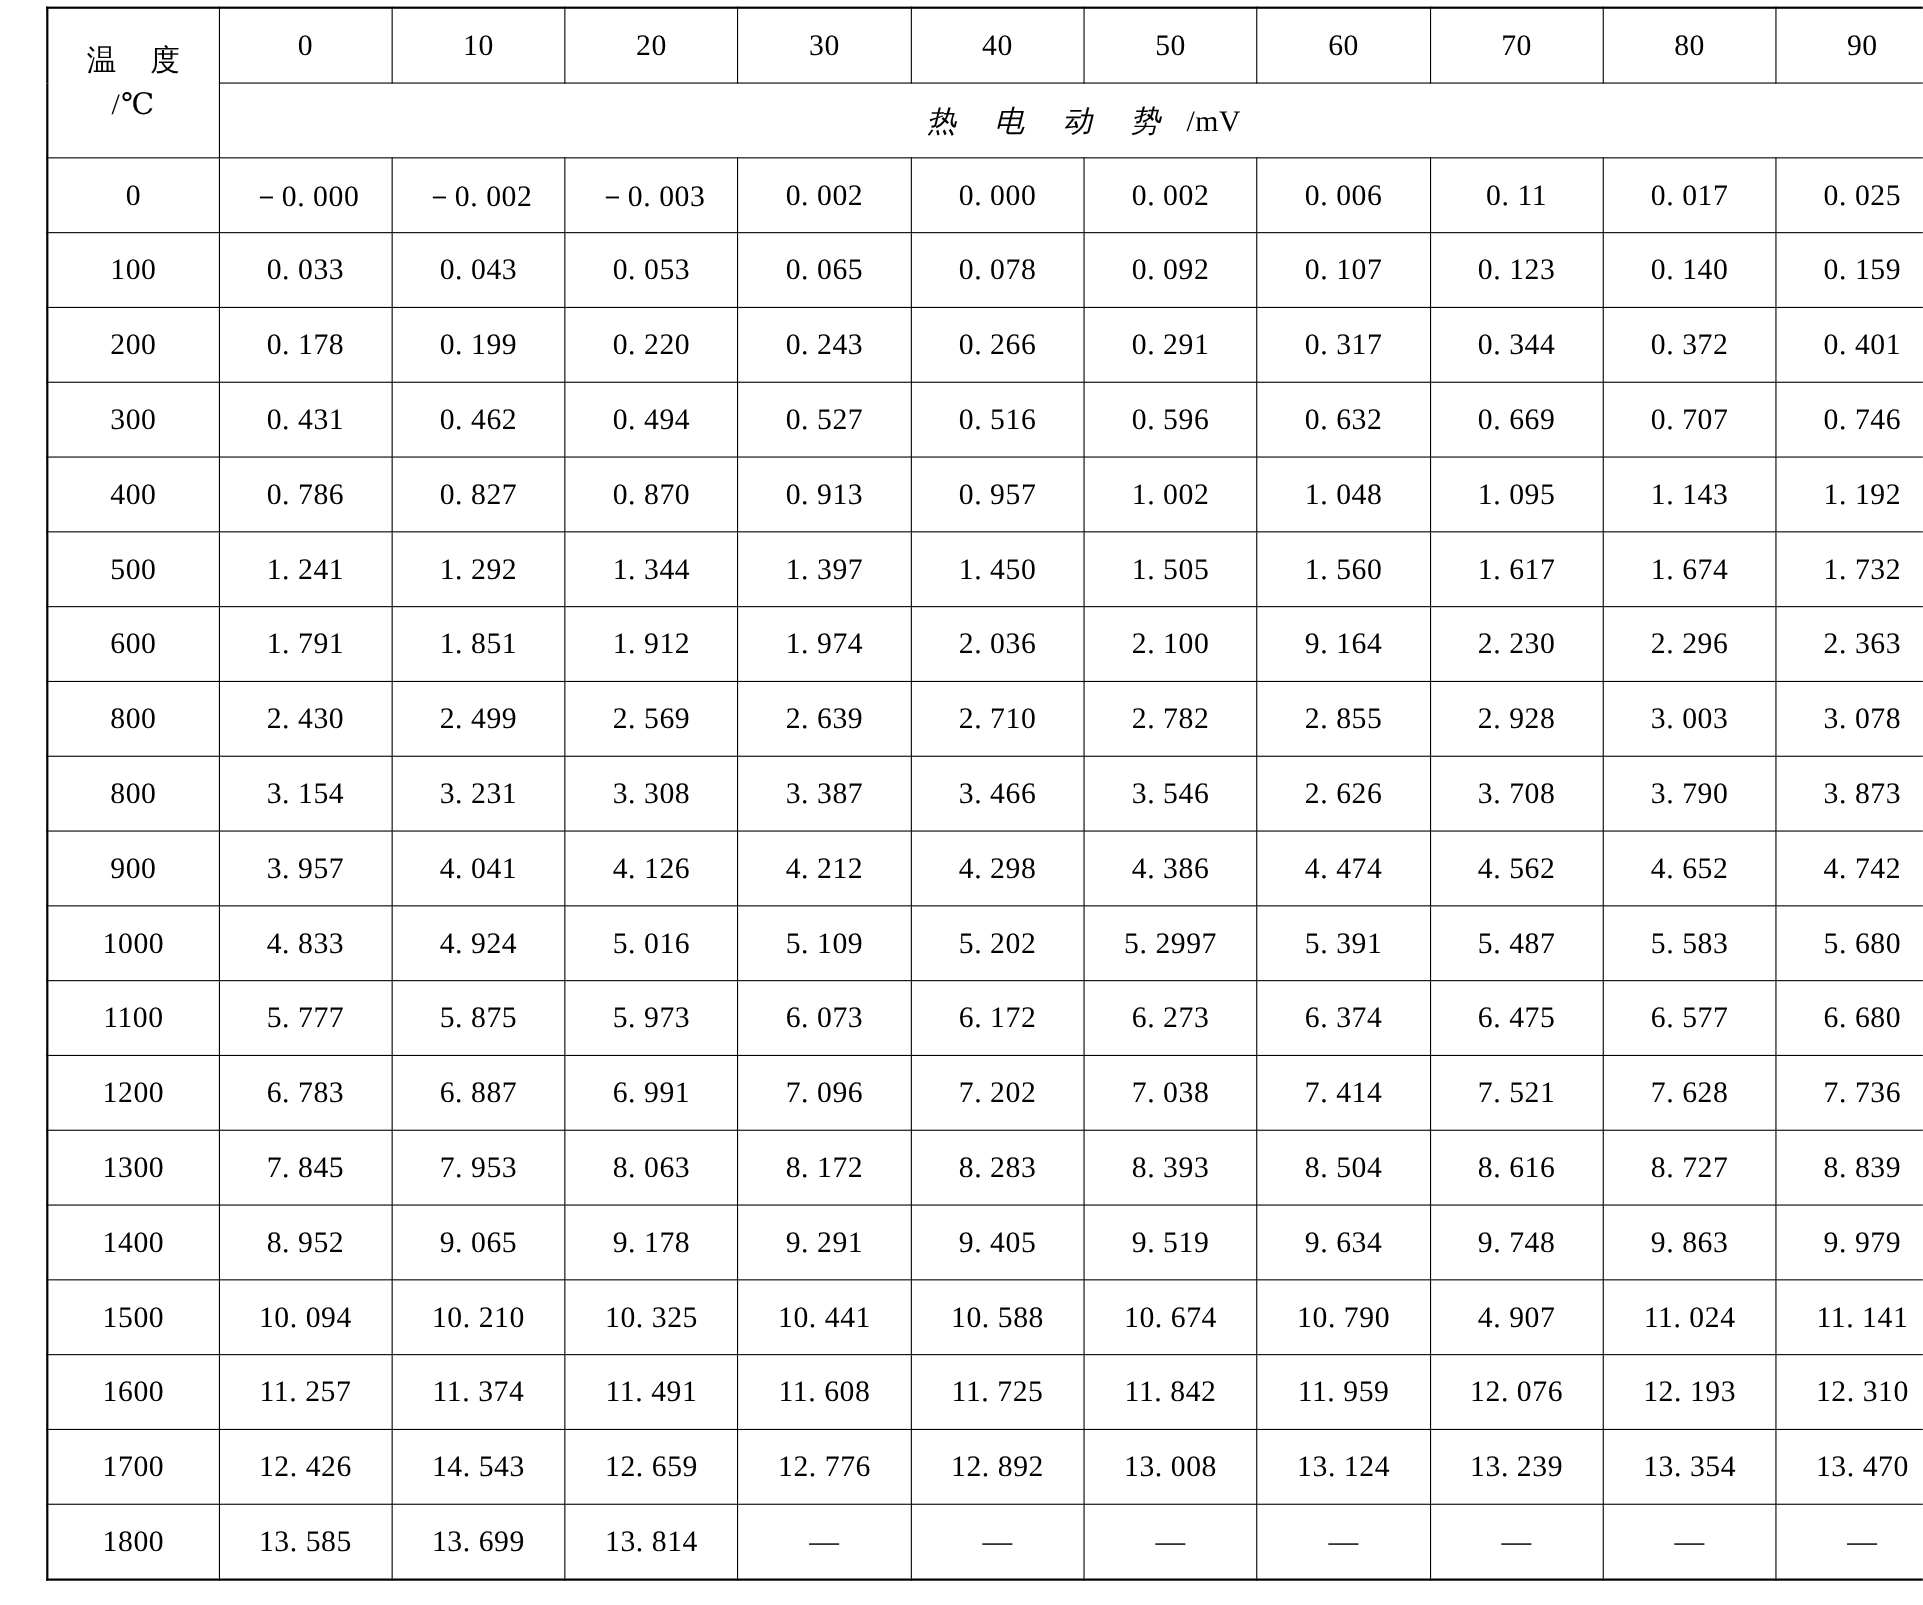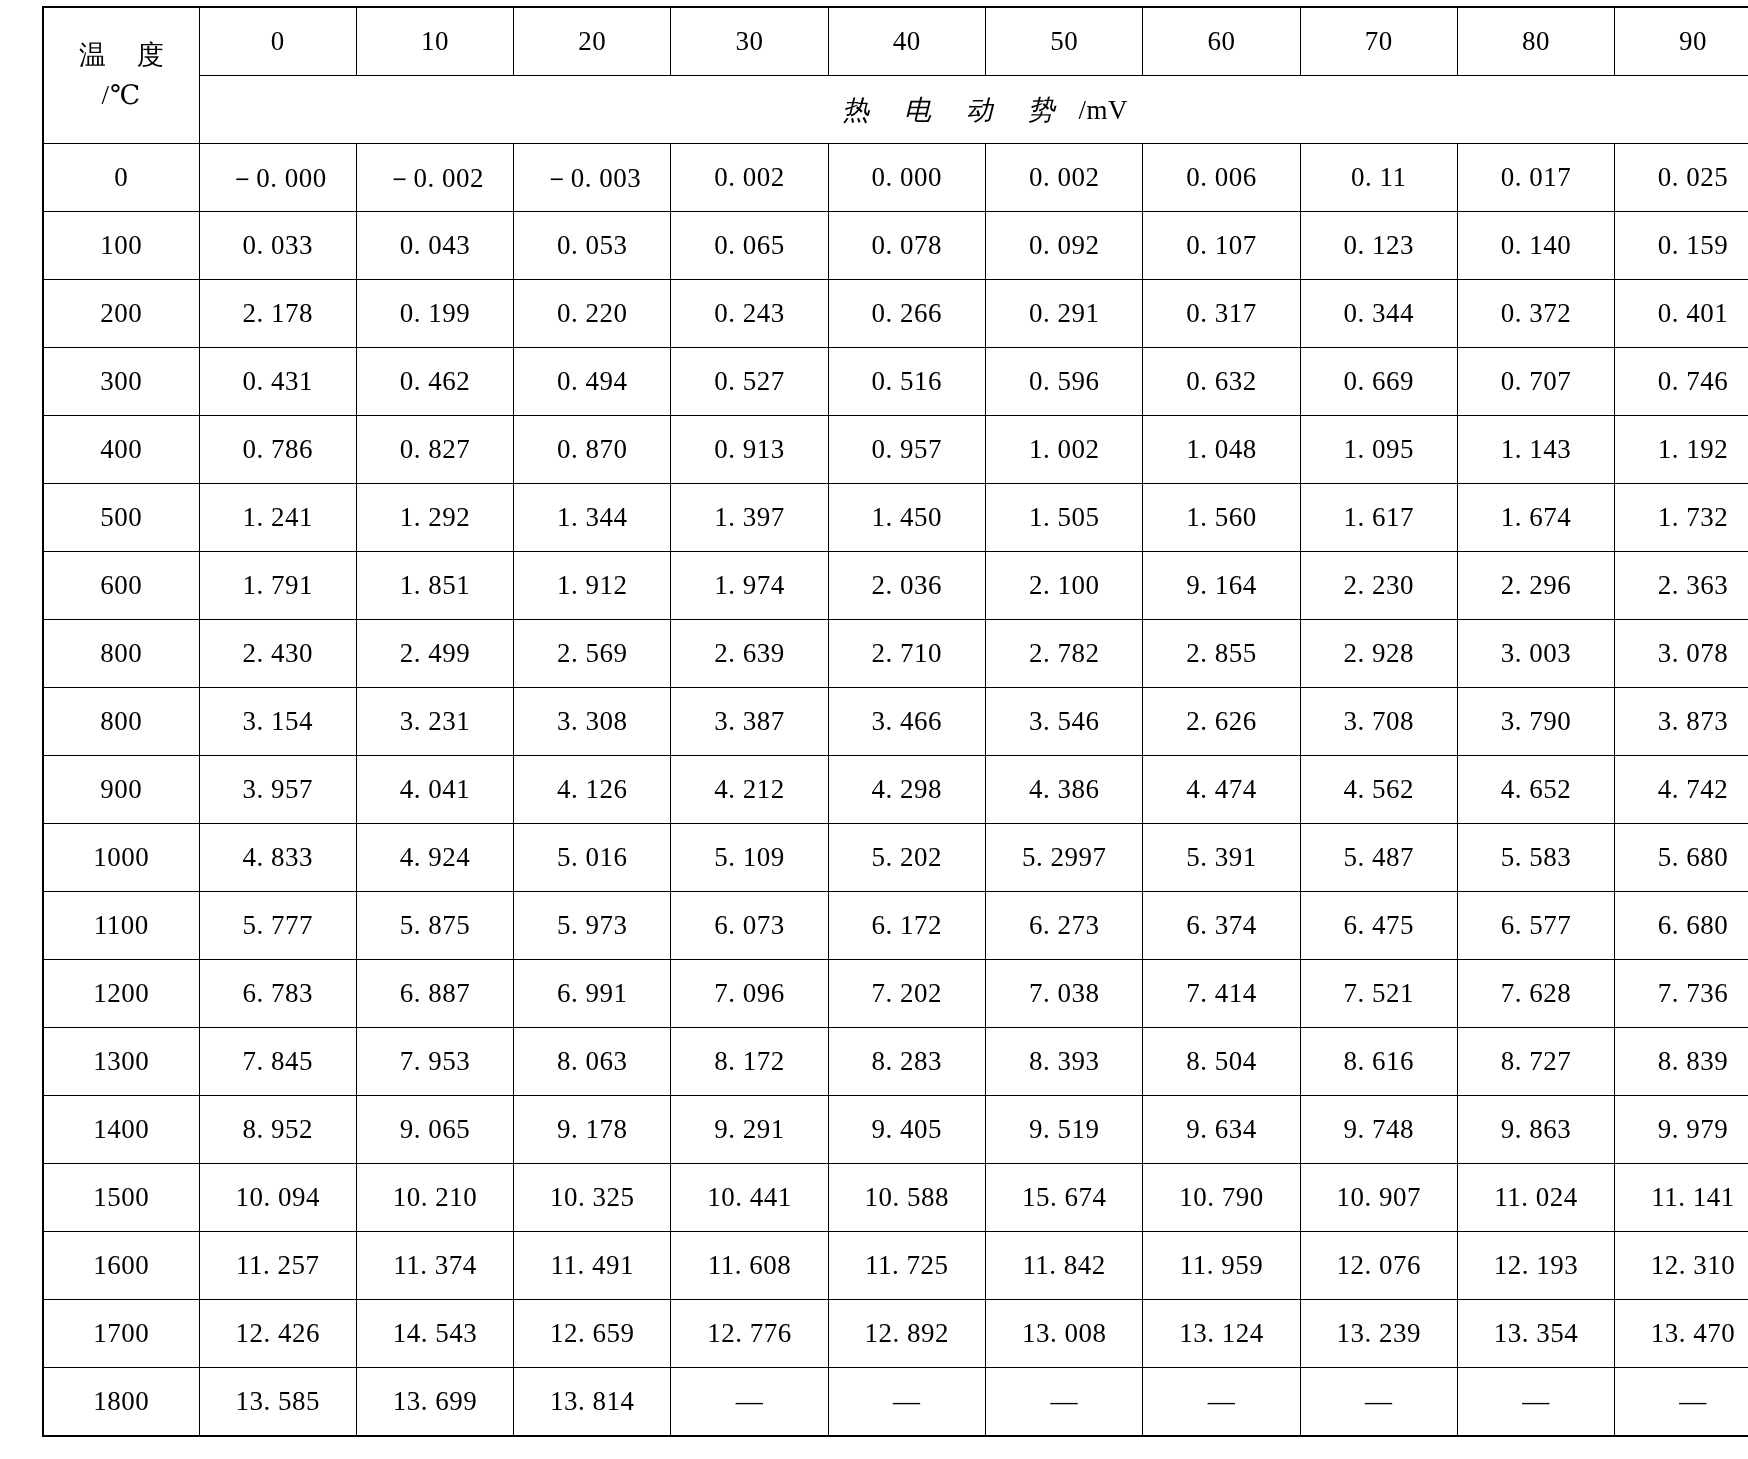--- a/index.html
+++ b/index.html
@@ -134,21 +134,21 @@
           <td class="num">0. 065</td>
           <td class="num">0. 078</td>
           <td class="num">0. 092</td>
           <td class="num">0. 107</td>
           <td class="num">0. 123</td>
           <td class="num">0. 140</td>
           <td class="num">0. 159</td>
         </tr>
         <tr class="data-row">
           <td class="temp-cell">200</td>
-          <td class="num">2. 178</td>
+          <td class="num">0. 178</td>
           <td class="num">0. 199</td>
           <td class="num">0. 220</td>
           <td class="num">0. 243</td>
           <td class="num">0. 266</td>
           <td class="num">0. 291</td>
           <td class="num">0. 317</td>
           <td class="num">0. 344</td>
           <td class="num">0. 372</td>
           <td class="num">0. 401</td>
         </tr>
@@ -308,23 +308,23 @@
           <td class="num">9. 863</td>
           <td class="num">9. 979</td>
         </tr>
         <tr class="data-row">
           <td class="temp-cell">1500</td>
           <td class="num">10. 094</td>
           <td class="num">10. 210</td>
           <td class="num">10. 325</td>
           <td class="num">10. 441</td>
           <td class="num">10. 588</td>
-          <td class="num">15. 674</td>
+          <td class="num">10. 674</td>
           <td class="num">10. 790</td>
-          <td class="num">10. 907</td>
+          <td class="num">4. 907</td>
           <td class="num">11. 024</td>
           <td class="num">11. 141</td>
         </tr>
         <tr class="data-row">
           <td class="temp-cell">1600</td>
           <td class="num">11. 257</td>
           <td class="num">11. 374</td>
           <td class="num">11. 491</td>
           <td class="num">11. 608</td>
           <td class="num">11. 725</td>

